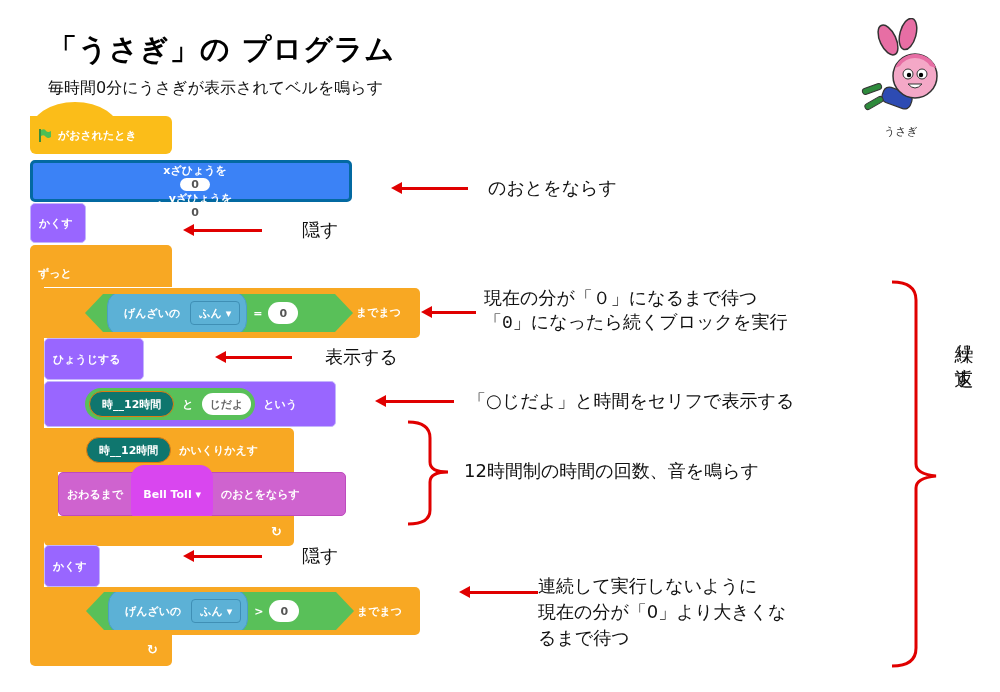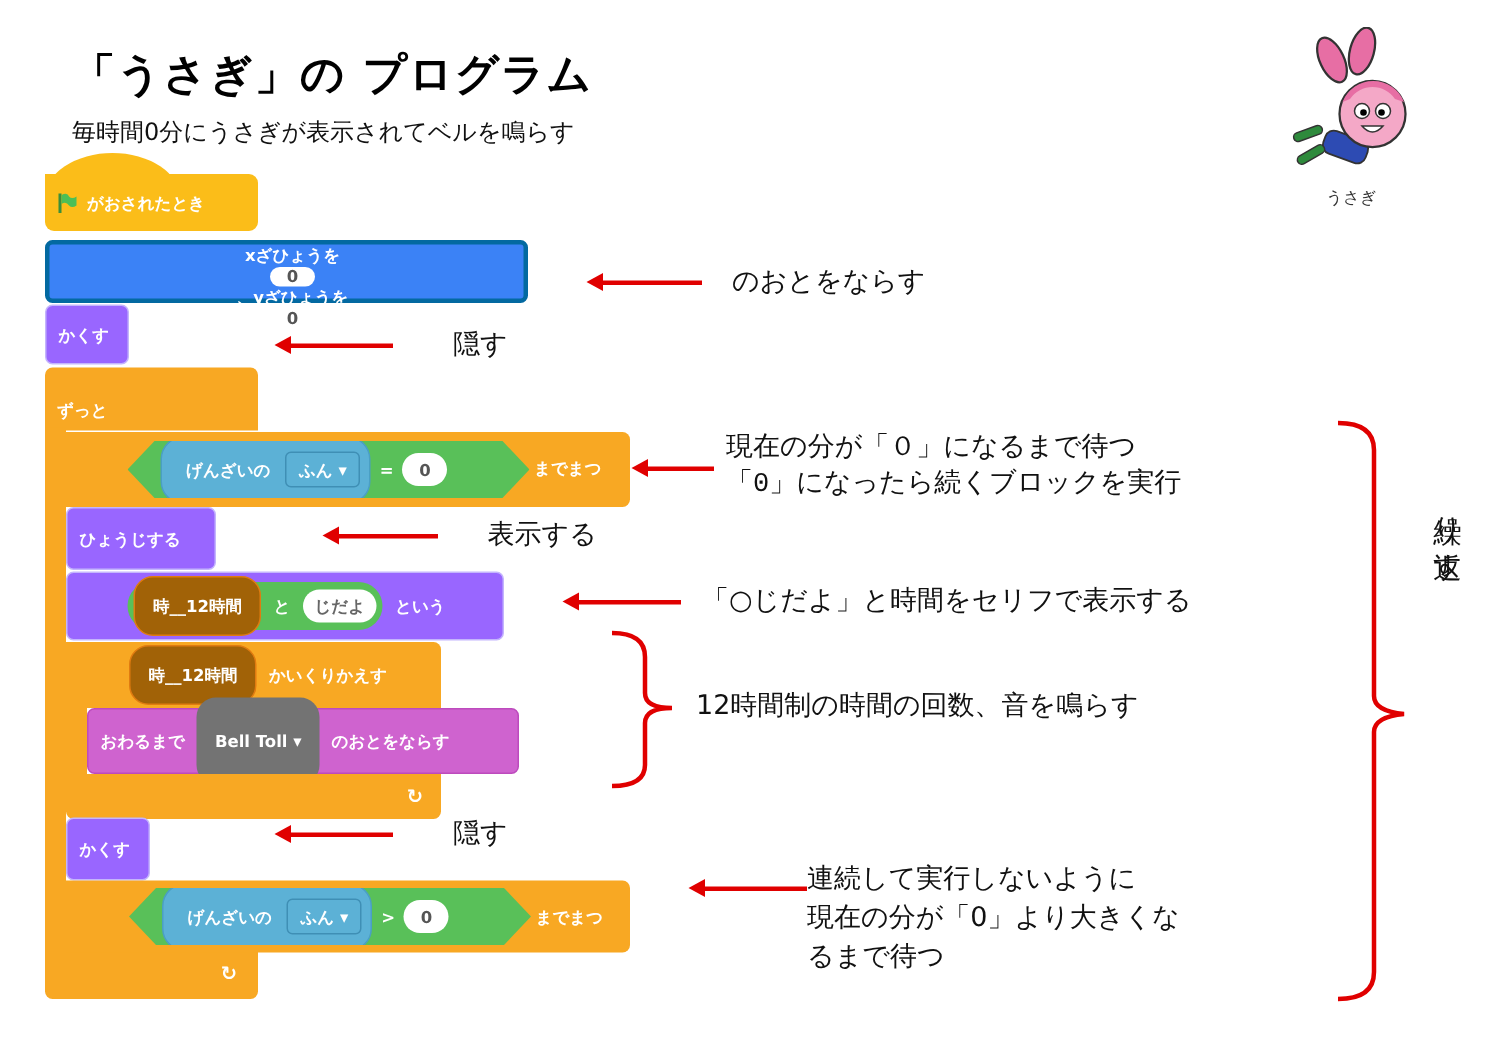--- a/index.html
+++ b/index.html
@@ -10,26 +10,26 @@
   .sprite{left:850px;top:18px;width:100px;height:110px;}
   .sprite-label{left:884px;top:124px;font-size:11px;color:#333;}
   .blk{position:absolute;color:#fff;font-size:11px;font-weight:bold;display:flex;align-items:center;box-sizing:border-box;padding-left:8px;white-space:nowrap;}
   .events{background:#fbbd19;border-radius:0 6px 6px 6px;}
   .hat{position:absolute;background:#fbbd19;border-radius:50% 50% 0 0 / 100% 100% 0 0;}
   .motion{background:#3b82f6;border-radius:5px;border:3px solid #0369a1;flex-direction:column;}
   .looks{background:#9966ff;border-radius:5px;border:1px solid #c4b5fd;}
   .control{background:#f8a823;}
   .sound{background:#cf63cf;border-radius:5px;border:1px solid #bd4bbd;}
   .pill{background:#fff;color:#555;border-radius:12px;height:22px;min-width:30px;display:inline-flex;align-items:center;justify-content:center;margin:0 6px;font-size:11px;padding:0 8px;box-sizing:border-box;}
-  .var{background:#a16207;color:#fff;border-radius:13px;height:40px;display:inline-flex;align-items:center;padding:0 12px;border:1px solid #e07b10;box-sizing:border-box;}
+  .var{background:#0f766e;color:#fff;border-radius:13px;height:26px;display:inline-flex;align-items:center;padding:0 12px;border:1px solid #e07b10;box-sizing:border-box;}
   .sensing{background:#5cb1d6;border-radius:15px;height:45px;display:inline-flex;align-items:center;padding:0 6px 0 16px;border:1px solid #4a9fc4;box-sizing:border-box;}
   .dd{background:#5cb1d6;border:1px solid #3f8fb5;border-radius:4px;height:22px;display:inline-flex;align-items:center;padding:0 8px;margin-left:10px;}
   .green{position:absolute;background:#59c059;clip-path:polygon(18px 0,calc(100% - 18px) 0,100% 50%,calc(100% - 18px) 100%,18px 100%,0 50%);display:flex;align-items:center;padding-left:22px;box-sizing:border-box;}
   .join{background:#59c059;border-radius:16px;height:32px;display:inline-flex;align-items:center;padding:0 4px 0 4px;}
-  .sdd{background:#737373;border-radius:13px;height:26px;display:inline-flex;align-items:center;padding:16px 12px;margin:0 8px;}
+  .sdd{background:#d946ef;border-radius:13px;height:26px;display:inline-flex;align-items:center;padding:16px 12px;margin:0 8px;}
   .note{position:absolute;font-size:18px;color:#111;white-space:nowrap;line-height:24px;}
   .arrow{position:absolute;height:3px;background:#e00000;}
   .arrow::before{content:"";position:absolute;left:-9px;top:-5px;border-right:11px solid #e00000;border-top:6.5px solid transparent;border-bottom:6.5px solid transparent;}
   .loop-arrow{position:absolute;color:#fff;font-size:13px;font-weight:bold;}
 </style>
 </head>
 <body>
 
 <div class="abs title">「うさぎ」の プログラム</div>
 <div class="abs subtitle">毎時間0分にうさぎが表示されてベルを鳴らす</div>

